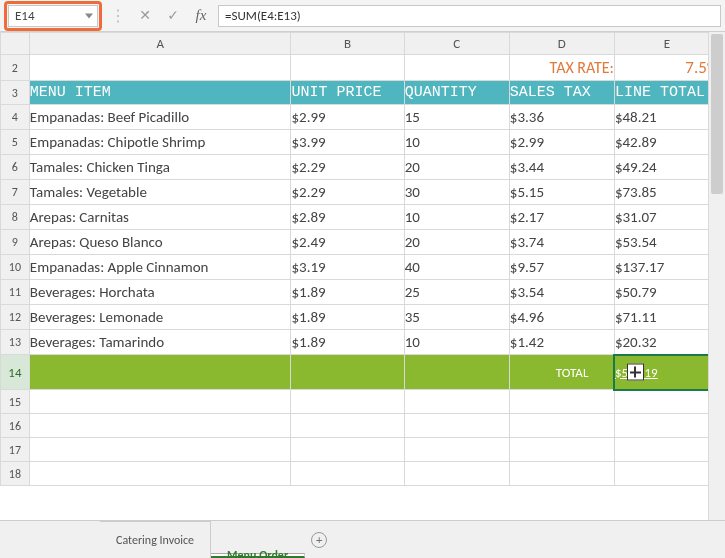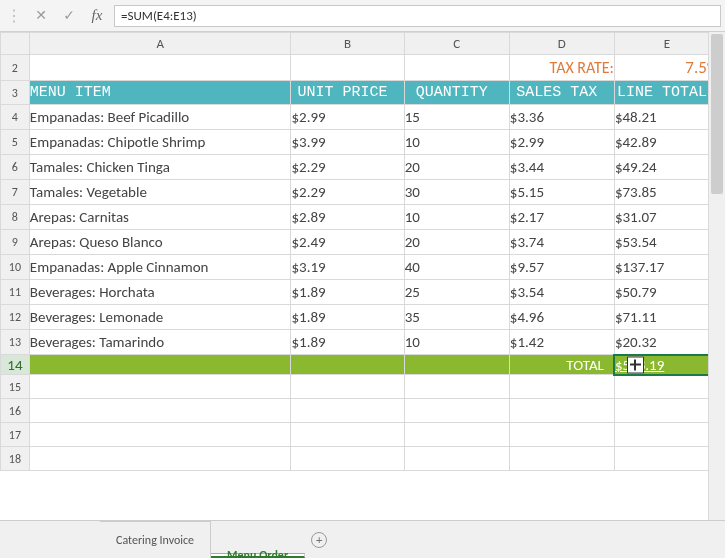--- a/index.html
+++ b/index.html
@@ -95,26 +95,26 @@
   .rowhead {
     background: #f0f0f0; text-align: center; color: #555; font-size: 12px; width: 28px;
   }
   .cell { padding: 0 6px; font-size: 15px; color: #444; }
   .hdr-row td { height: 26px; }
   .tax-label { color: #e07a3a; font-weight: bold; text-align: right; padding-right: 8px; font-size: 16px;}
   .tax-val { color: #e07a3a; font-weight: bold; text-align: right; padding-right: 10px; font-size: 17px;}
   .tealhdr {
     background: #4fb5be; color: #fff; font-size: 15px; padding: 4px 6px; height: 28px; font-family: Liberation Mono, monospace;
   }
-  .tealhdr.r { text-align: center; padding-right: 10px; }
+  .tealhdr.r { text-align: left; padding-right: 10px; }
   .data td { height: 25px; }
   .data .cell { color: #444; margin-left: 40px; }
   .num { text-align: left; padding-right: 10px; }
-  .totalrow td { background: #8ab82e; color: #fff; height: 20px; font-size: 15px;}
-  .totalrow .lbl { text-align: right; padding-right: 10px; font-weight: 400; }
+  .totalrow td { background: #8ab82e; color: #fff; height: 35px; font-size: 13px;}
+  .totalrow .lbl { text-align: left; padding-right: 10px; font-weight: 400; padding-left: 46px; }
   .totalrow .valcell {
     text-align: left; padding-right: 10px; position: relative;
     outline: 2px solid #1a7a4a; outline-offset: -1px; text-decoration: underline;
   }
   .cursor-plus {
     position: absolute; left: 12px; top: 50%; transform: translateY(-50%);
     width: 17px; height: 17px; background: #fff; border: 1px solid #333;
     display: flex; align-items: center; justify-content: center;
   }
   .cursor-plus::before, .cursor-plus::after {
@@ -154,20 +154,26 @@
   .scroll-v {
     position: absolute; right: 0; top: 32px; bottom: 22px; width: 17px;
     background: #f0f0f0; border-left: 1px solid #dadada;
   }
   .scroll-v .thumb { position:absolute; left:2px; right:2px; top: 2px; height: 160px; background:#cdcdcd; border-radius:2px;}
 </style>
 </head>
 <body>
 
 <div class="formula-bar">
+  <div class="namebox-wrap">
+    <div class="namebox">
+      <span>E14</span>
+      <span class="dd"></span>
+    </div>
+  </div>
   <span class="fb-sep">⋮</span>
   <div class="fb-btn">✕</div>
   <div class="fb-btn">✓</div>
   <div class="fb-btn fx">fx</div>
   <div class="formula-input">
     <span>=SUM(E4:E13)</span>
   </div>
 </div>
 
 <div class="grid-wrap">

